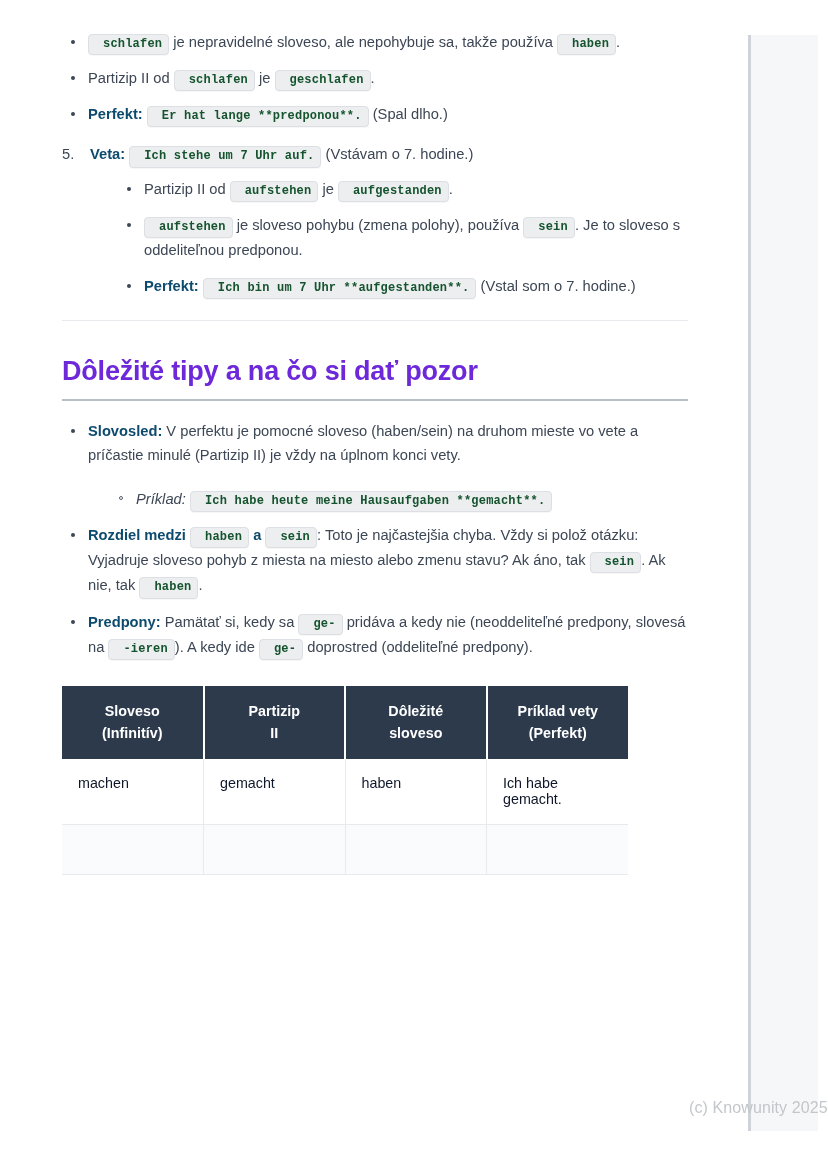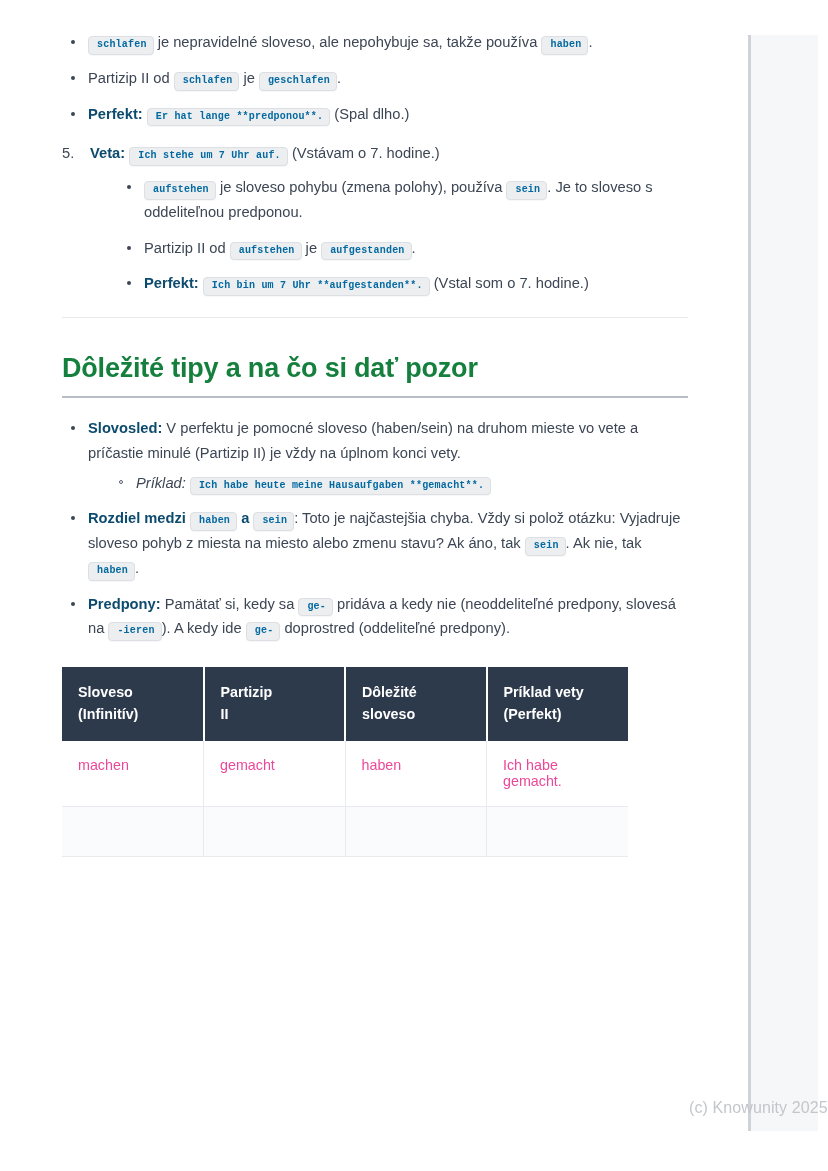--- a/index.html
+++ b/index.html
@@ -89,56 +89,56 @@
     top: 0;
     font-size: 14.7px;
     color: #3c4654;
   }
 
   .nested {
     margin-top: 9px;
     margin-left: 28px;
   }
   .nested2 {
-    margin-top: 5px;
+    margin-top: 19px;
     margin-left: 22px;
   }
 
   b, strong, .b { font-weight: 700; color: #0c4a6e; }
 
   
   code, .code {
     font-family: "Liberation Mono", "DejaVu Sans Mono", monospace;
-    font-size: 10px;
+    font-size: 12px;
     font-weight: 700;
     background: #eceef0;
     border: 1px solid #dcdfe3;
     border-radius: 4px;
-    padding: 2px 6px 3px 8px;
-    color: #0369a1;
+    padding: 2px 6px 3px 14px;
+    color: #14532d;
     white-space: pre;
     letter-spacing: 0.2px;
     display: inline-block;
     line-height: 1.18;
     vertical-align: baseline;
     box-shadow: 0 1px 0 rgba(0,0,0,0.03);
   }
 
   
   .hr {
     height: 1px;
     background: #e7e9ec;
     border: 0;
     margin: 21px 0 0 0;
   }
 
   h2.section-title {
     font-size: 27px;
     font-weight: 700;
-    color: #15803d;
+    color: #6d28d9;
     letter-spacing: -0.2px;
     margin: 35px 0 0 0;
     padding: 0 0 11px 0;
     line-height: 1.18;
   }
   .title-rule {
     height: 2px;
     background: #b9bdc4;
     margin: 0 0 18px 0;
   }
@@ -163,31 +163,31 @@
   table.verbs {
     border-collapse: collapse;
     width: 100%;
     table-layout: fixed;
     font-size: 14px;
   }
   table.verbs th {
     background: #2d3a4c;
     color: #ffffff;
     font-weight: 700;
-    text-align: left;
+    text-align: center;
     padding: 14px 16px 15px 16px;
     font-size: 14.3px;
     line-height: 1.55;
     border-right: 2px solid #ffffff;
     vertical-align: top;
   }
   table.verbs th:last-child { border-right: 0; }
   table.verbs td {
     padding: 16px 16px 17px 16px;
-    color: #ec4899;
+    color: #0f172a;
     font-size: 14.3px;
     border-right: 1px solid #e8eaed;
     border-bottom: 1px solid #e8eaed;
     background: #ffffff;
     vertical-align: top;
   }
   table.verbs td:last-child { border-right: 0; }
   table.verbs tr.alt td { background: #fafbfc; }
   .th-line2 { display: block; }
 
@@ -223,24 +223,24 @@
 
   <ol style="margin-top:15px;">
     <li class="li num">
       <span class="marker">5.</span>
       <span class="b">Veta:</span>
       <code>Ich stehe um 7 Uhr auf.</code>
       <span>(Vstávam o 7. hodine.)</span>
 
       <ul class="nested">
         <li class="li disc">
-          <span><code>aufstehen</code><span> je sloveso pohybu (zmena polohy), používa </span><code>sein</code><span>. Je to sloveso s oddeliteľnou predponou.</span></span>
+          <span><span>Partizip II od </span><code>aufstehen</code><span> je </span><code>aufgestanden</code><span>.</span></span>
         </li>
         <li class="li disc">
-          <span><span>Partizip II od </span><code>aufstehen</code><span> je </span><code>aufgestanden</code><span>.</span></span>
+          <span><code>aufstehen</code><span> je sloveso pohybu (zmena polohy), používa </span><code>sein</code><span>. Je to sloveso s oddeliteľnou predponou.</span></span>
         </li>
         <li class="li disc">
           <span><strong>Perfekt:</strong><span> </span><code>Ich bin um 7 Uhr **aufgestanden**.</code><span> (Vstal som o 7. hodine.)</span></span>
         </li>
       </ul>
     </li>
   </ol>
 
   <div class="hr"></div>
 

